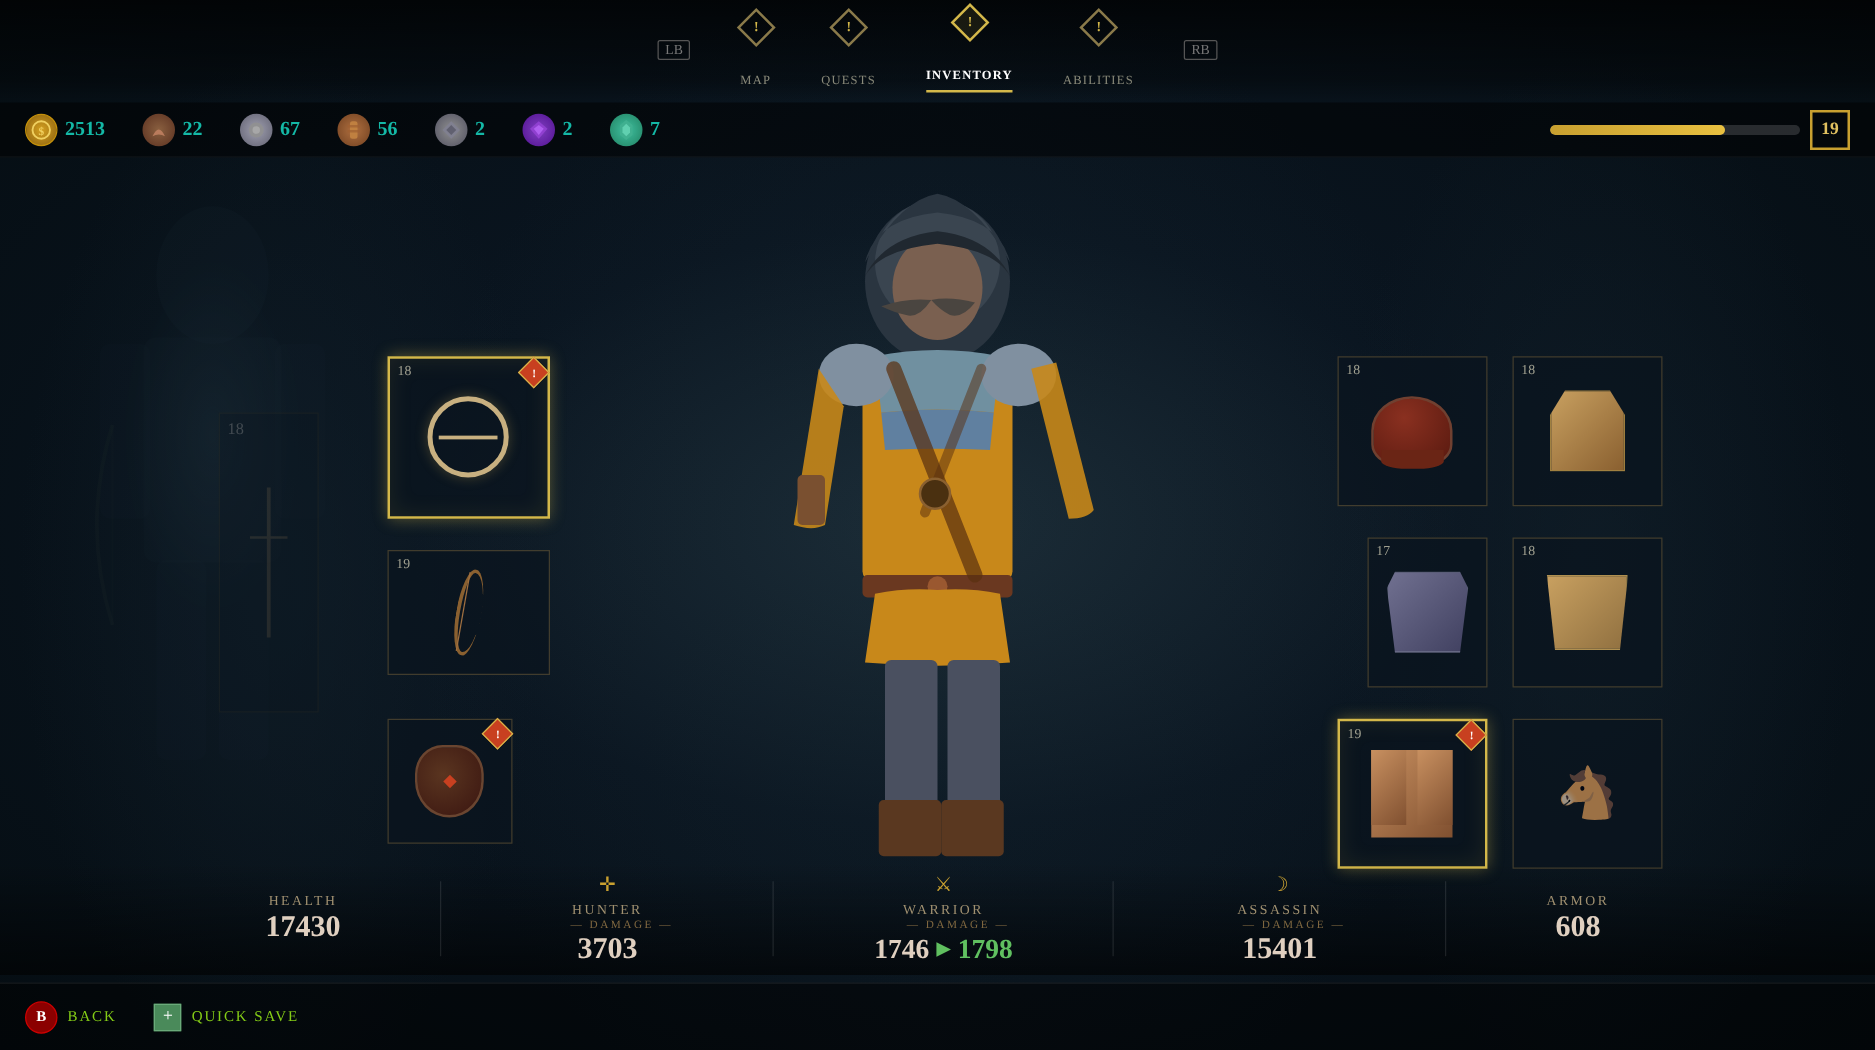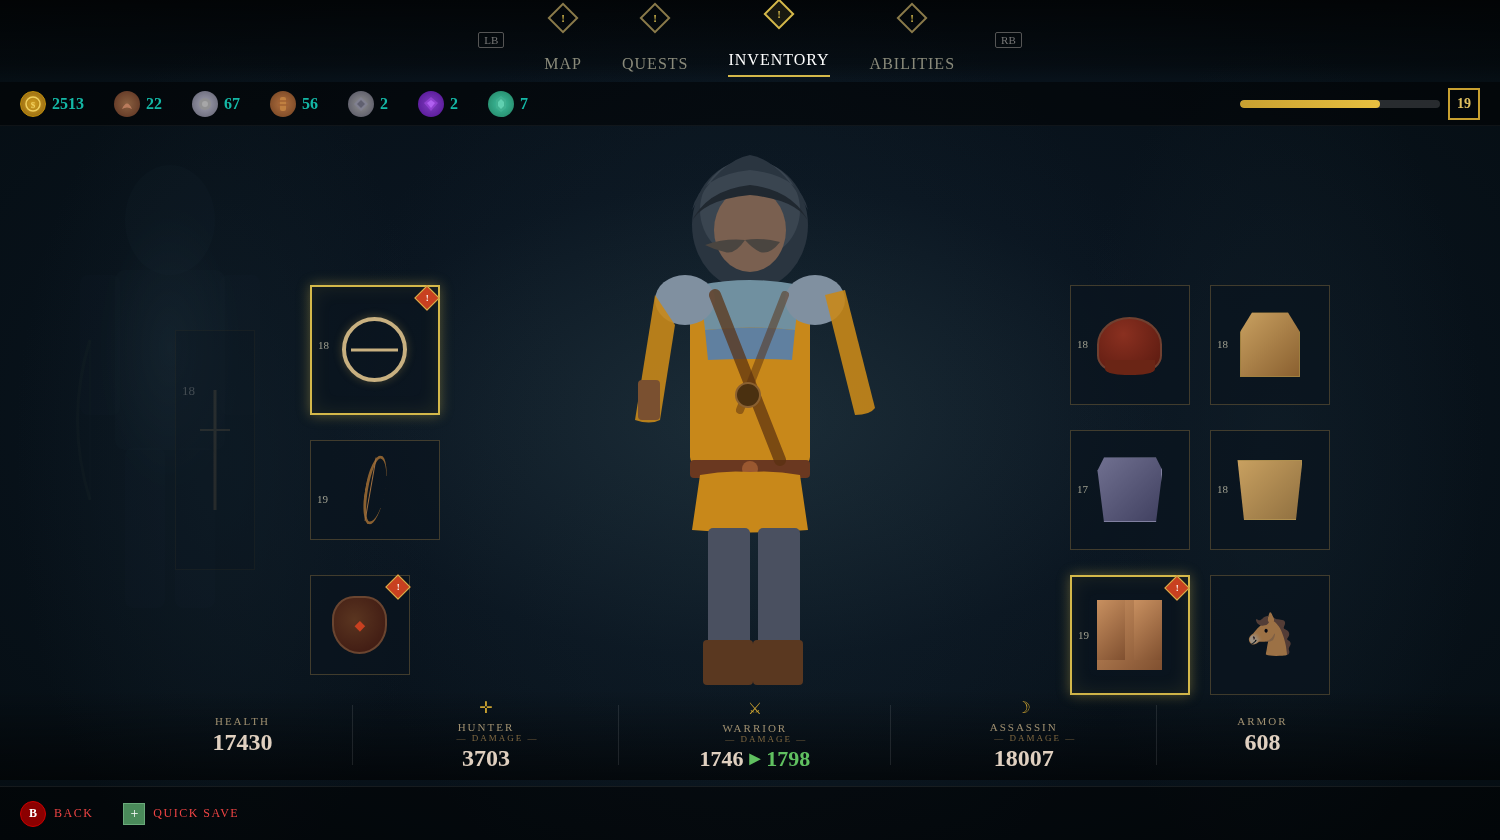--- a/index.html
+++ b/index.html
@@ -108,30 +108,30 @@
       position: absolute;
       top: 50%;
       left: 50%;
       transform: translate(-50%, -50%) rotate(-45deg);
       font-size: 11px;
       font-weight: bold;
       color: #d4b84a;
     }
 
     .nav-label {
-      font-size: 16px;
+      font-size: 10px;
       letter-spacing: 1px;
       text-transform: uppercase;
       color: #8a8a7a;
       margin-top: 22px;
     }
 
     .nav-label.active {
       color: #ffffff;
-      font-weight: normal;
+      font-weight: bold;
     }
 
     .nav-button-label {
       font-size: 11px;
       color: #777;
       border: 1px solid #555;
       padding: 1px 5px;
       border-radius: 2px;
     }
 
@@ -284,21 +284,20 @@
       border: 2px solid #d4b84a;
       box-shadow: 0 0 12px rgba(212,184,74,0.4), inset 0 0 20px rgba(212,184,74,0.1);
     }
 
     .slot-level {
       position: absolute;
       top: 4px;
       left: 6px;
       font-size: 11px;
       color: #a0a090;
-      margin-top: 48px;
     }
 
     .slot-notify {
       position: absolute;
       top: 2px;
       right: 2px;
       width: 18px;
       height: 18px;
       background: #c84020;
       border: 1px solid #d4b84a;
@@ -450,21 +449,21 @@
       align-items: center;
       justify-content: center;
       font-size: 14px;
       color: #fff;
     }
 
     .action-label {
       font-size: 12px;
       letter-spacing: 1.5px;
       text-transform: uppercase;
-      color: #ef4444;
+      color: #84cc16;
     }
 
     
     .item-visual {
       width: 80%;
       height: 80%;
       display: flex;
       align-items: center;
       justify-content: center;
       position: relative;
@@ -827,21 +826,21 @@
     </div>
   </div>
 
   <div class="slot" style="position:absolute; right:170px; top:155px; width:120px; height:120px;">
     <span class="slot-level">18</span>
     <div class="item-visual">
       <div class="art-gauntlet"></div>
     </div>
   </div>
 
-  <div class="slot" style="position:absolute; right:310px; top:300px; width:120px; height:120px;">
+  <div class="slot" style="position:absolute; right:310px; top:300px; width:96px; height:120px;">
     <span class="slot-level">17</span>
     <div class="item-visual">
       <div class="art-chest-armor"></div>
     </div>
   </div>
 
   <div class="slot" style="position:absolute; right:170px; top:300px; width:120px; height:120px;">
     <span class="slot-level">18</span>
     <div class="item-visual">
       <div class="art-skirt"></div>
@@ -905,21 +904,21 @@
       <span class="new-val">1798</span>
     </div>
   </div>
 
   <div class="stat-divider"></div>
 
   <div class="stat-item">
     <div class="stat-type-icon assassin-icon"></div>
     <div class="stat-label">Assassin</div>
     <div class="stat-sub">— <span>Damage</span> —</div>
-    <div class="stat-value">18007</div>
+    <div class="stat-value">15401</div>
   </div>
 
   <div class="stat-divider"></div>
 
   <div class="stat-item">
     <div class="stat-label">Armor</div>
     <div class="stat-value">608</div>
   </div>
 
 </div>

